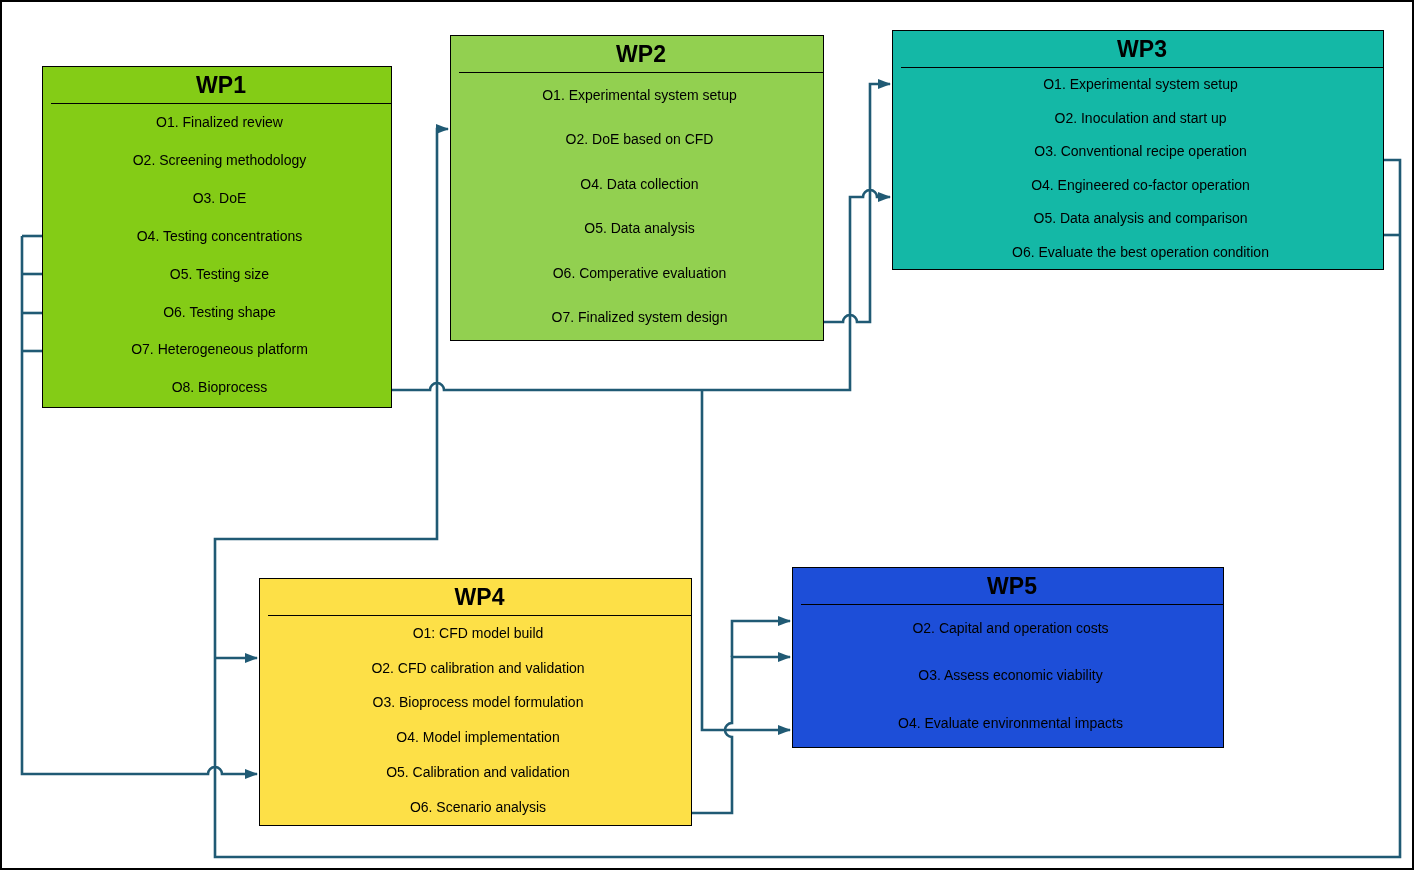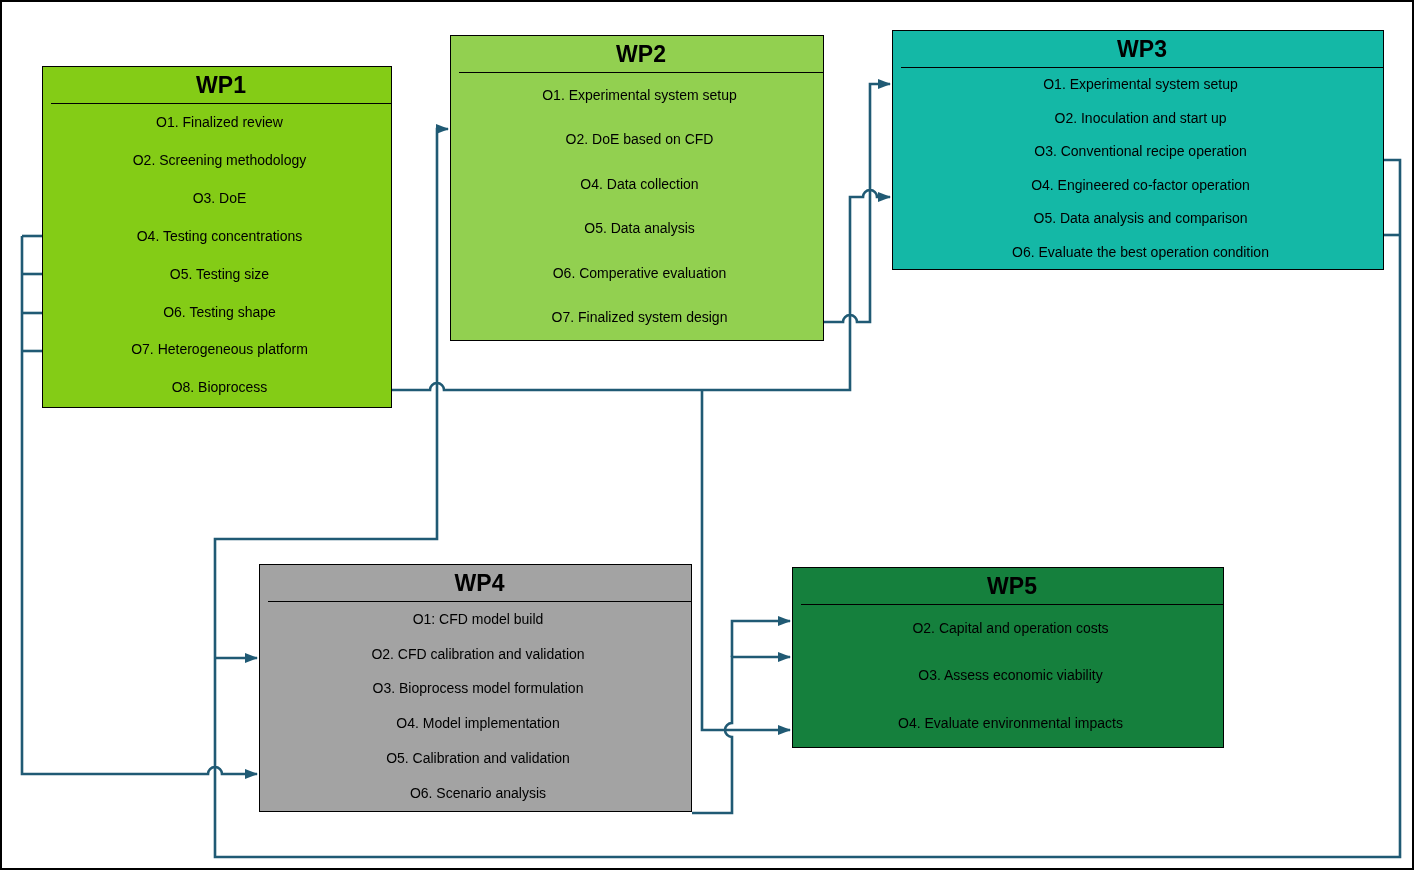--- a/index.html
+++ b/index.html
@@ -121,33 +121,33 @@
     <div class="wp-items">
       <div class="wp-item">O1. Experimental system setup</div>
       <div class="wp-item">O2. Inoculation and start up</div>
       <div class="wp-item">O3. Conventional recipe operation</div>
       <div class="wp-item">O4. Engineered co-factor operation</div>
       <div class="wp-item">O5. Data analysis and comparison</div>
       <div class="wp-item">O6. Evaluate the best operation condition</div>
     </div>
   </div>
 
-  <div class="wp" style="left: 257px; top: 562px; width: 433px; height: 248px; background: #a3a3a3;">
+  <div class="wp" style="left: 257px; top: 576px; width: 433px; height: 248px; background: #fde047;">
     <div class="wp-title">WP4</div>
     <div class="wp-items">
       <div class="wp-item">O1: CFD model build</div>
       <div class="wp-item">O2. CFD calibration and validation</div>
       <div class="wp-item">O3. Bioprocess model formulation</div>
       <div class="wp-item">O4. Model implementation</div>
       <div class="wp-item">O5. Calibration and validation</div>
       <div class="wp-item">O6. Scenario analysis</div>
     </div>
   </div>
 
-  <div class="wp" style="left: 790px; top: 565px; width: 432px; height: 181px; background: #15803d;">
+  <div class="wp" style="left: 790px; top: 565px; width: 432px; height: 181px; background: #1d4ed8;">
     <div class="wp-title">WP5</div>
     <div class="wp-items">
       <div class="wp-item">O2. Capital and operation costs</div>
       <div class="wp-item">O3. Assess economic viability</div>
       <div class="wp-item">O4. Evaluate environmental impacts</div>
     </div>
   </div>
 
 </div>
 

